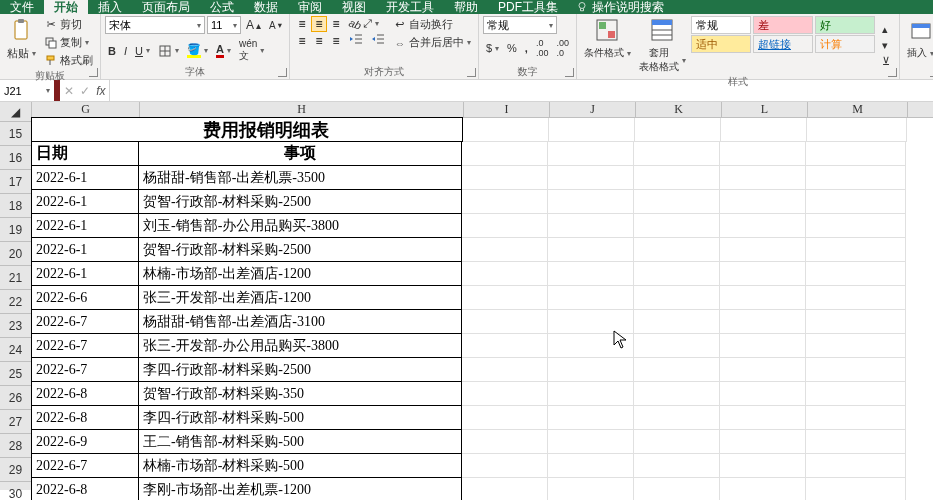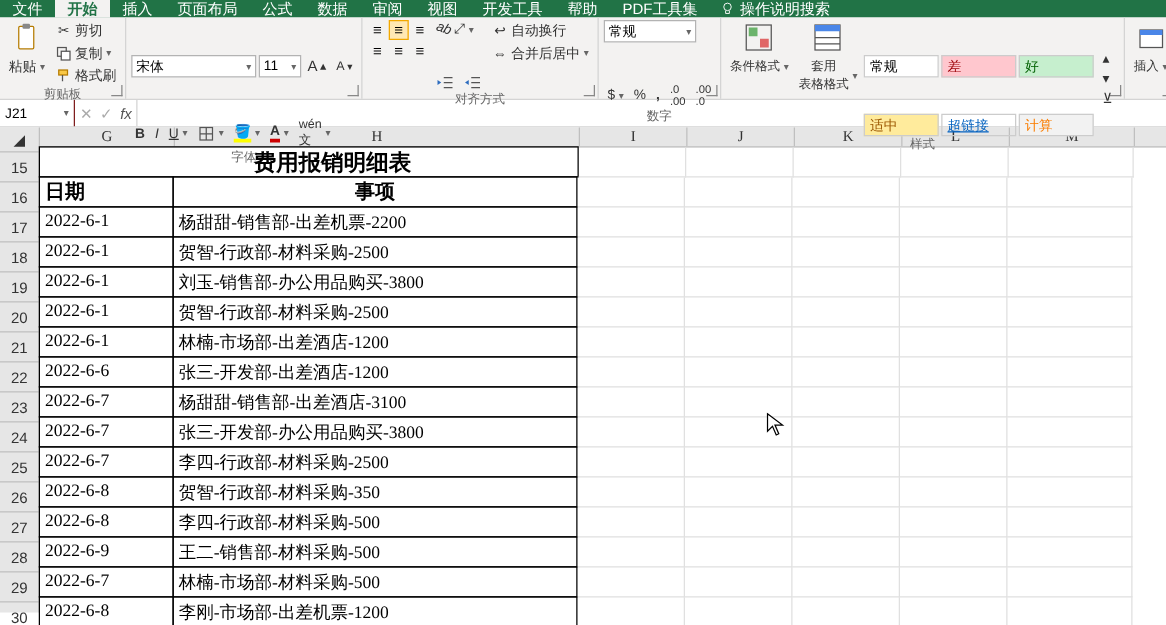--- a/index.html
+++ b/index.html
@@ -12,34 +12,34 @@
 .menu-search { display: flex; align-items: center; gap: 4px; padding: 0 8px; }
 .menu-search svg { width: 12px; height: 12px; }
 
 
 .ribbon { background: #f3f2f1; height: 66px; display: flex; border-bottom: 1px solid #d4d4d4; }
 .r-group { border-right: 1px solid #d4d4d4; display: flex; flex-direction: column; justify-content: space-between; padding: 2px 4px 0 4px; position: relative; }
 .r-group-label { text-align: center; font-size: 10px; color: #666; height: 14px; line-height: 14px; }
 .r-group-label::after { content: ""; position: absolute; right: 2px; bottom: 2px; width: 8px; height: 8px; border-right: 1px solid #888; border-bottom: 1px solid #888; }
 .r-body { display: flex; gap: 2px; flex: 1; }
 .vstack { display: flex; flex-direction: column; gap: 1px; }
-.hstack { display: flex; gap: 2px; align-items: center; margin-top: 28px; }
+.hstack { display: flex; gap: 2px; align-items: center; }
 .btn { display: flex; align-items: center; gap: 2px; padding: 1px 3px; font-size: 11px; color: #333; cursor: pointer; white-space: nowrap; }
 .icn { display: inline-flex; width: 14px; height: 14px; align-items: center; justify-content: center; }
 .big-icn { width: 28px; height: 28px; display: flex; align-items: center; justify-content: center; }
 .dd { font-size: 8px; color: #666; margin-left: 1px; }
 .input-box { background: #fff; border: 1px solid #b3b3b3; font-size: 11px; padding: 1px 3px; height: 18px; display: flex; align-items: center; }
 .align-grid { display: grid; grid-template-columns: repeat(3, 16px); grid-template-rows: repeat(2, 16px); gap: 1px; }
 .align-cell { border: 1px solid transparent; display: flex; align-items: center; justify-content: center; cursor: pointer; }
 .align-cell.sel { border-color: #f2a800; background: #ffe8b3; }
 .style-cell { width: 60px; height: 18px; display: flex; align-items: center; padding: 0 4px; font-size: 11px; border: 1px solid #ccc; }
 
 
 .fbar { height: 22px; border-bottom: 1px solid #d4d4d4; display: flex; align-items: stretch; background: #fff; }
-.namebox { width: 60px; border-right: 1px solid #7f1d1d; display: flex; align-items: center; padding: 0 4px; font-size: 11px; }
+.namebox { width: 60px; border-right: 6px solid #7f1d1d; display: flex; align-items: center; padding: 0 4px; font-size: 11px; }
 .fx-icons { display: flex; align-items: center; padding: 0 4px; gap: 6px; border-right: 1px solid #d4d4d4; }
 .fx-input { flex: 1; padding: 0 4px; display: flex; align-items: center; }
 
 
 .grid-wrap { display: flex; height: calc(500px - 24px - 66px - 22px); }
 .row-hdrs { width: 32px; background: #e6e6e6; border-right: 1px solid #bfbfbf; }
 .row-h { height: 24px; border-bottom: 1px solid #bfbfbf; display: flex; align-items: center; justify-content: center; font-size: 12px; color: #333; }
 .row-h.first { height: 20px; }
 .cols { flex: 1; display: flex; flex-direction: column; }
 .col-hdrs { height: 20px; background: #e6e6e6; display: flex; border-bottom: 1px solid #bfbfbf; }
@@ -367,21 +367,21 @@
           <div class="cell col-G boxed">日期</div>
           <div class="cell col-H boxed">事项</div>
           <div class="cell col-I"></div>
           <div class="cell col-J"></div>
           <div class="cell col-K"></div>
           <div class="cell col-L"></div>
           <div class="cell col-M"></div>
         </div>
         <div class="row ">
           <div class="cell col-G boxed">2022-6-1</div>
-          <div class="cell col-H boxed">杨甜甜-销售部-出差机票-2200</div>
+          <div class="cell col-H boxed">杨甜甜-销售部-出差机票-3500</div>
           <div class="cell col-I"></div>
           <div class="cell col-J"></div>
           <div class="cell col-K"></div>
           <div class="cell col-L"></div>
           <div class="cell col-M"></div>
         </div>
         <div class="row ">
           <div class="cell col-G boxed">2022-6-1</div>
           <div class="cell col-H boxed">贺智-行政部-材料采购-2500</div>
           <div class="cell col-I"></div>

